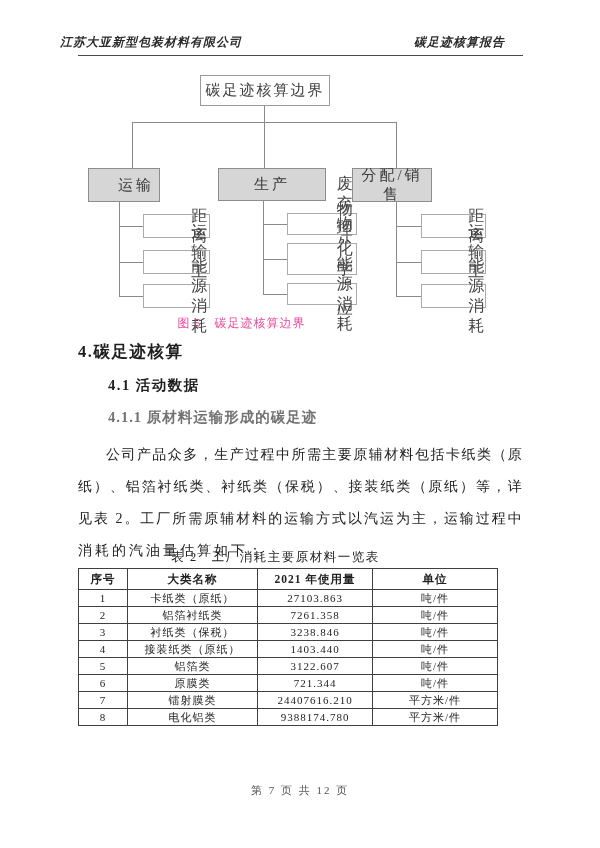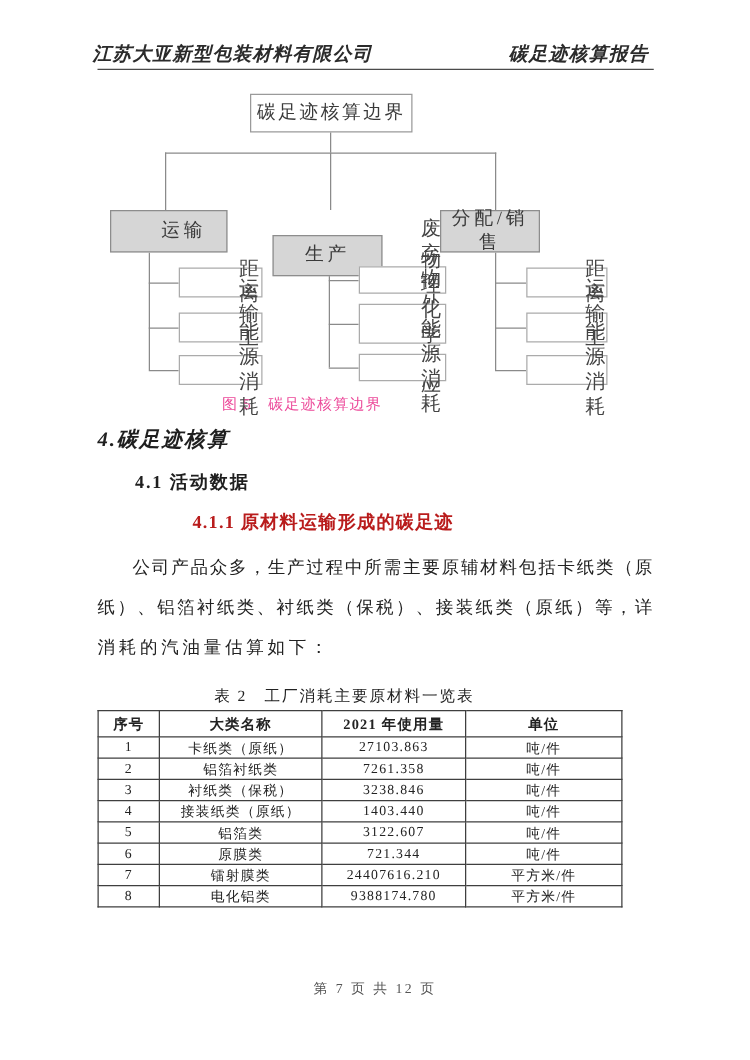--- a/index.html
+++ b/index.html
@@ -7,62 +7,62 @@
     position:relative;
     width:600px;height:848px;
     margin:0 auto;
     background:#ffffff;
     font-family:"Liberation Serif","DejaVu Serif",serif;
     color:#262626;
     overflow:hidden;
   }
   
   .header{
-    position:absolute;left:74px;top:34px;width:445px;
+    position:absolute;left:60px;top:34px;width:445px;
     display:flex;justify-content:space-between;align-items:flex-end;
-    font-size:15px;font-weight:bold;font-style:italic;
+    font-size:12px;font-weight:bold;font-style:italic;
     color:#2b2b2b;letter-spacing:1px;
   }
   .header-rule{
     position:absolute;left:78px;top:55px;width:445px;height:0;
     border-top:1.4px solid #4a4a4a;
   }
   
   .diagram{position:absolute;left:0;top:0;width:600px;height:335px;}
   .d-box{
     position:absolute;box-sizing:border-box;
     display:flex;align-items:center;justify-content:center;text-align:center;
     font-size:15px;color:#3a3a3a;background:#fff;
     border:1px solid #9a9a9a;letter-spacing:2px;line-height:1.25;
   }
   .d-root{left:200px;top:75px;width:130px;height:31px;}
   .d-gray{background:#d6d6d6;border-color:#8d8d8d;letter-spacing:3px;}
-  .d-b0{left:88px;top:168px;width:94px;height:34px;padding-left:24px;}
-  .d-b1{left:218px;top:168px;width:88px;height:33px;margin-top:20px;}
+  .d-b0{left:88px;top:168px;width:72px;height:34px;padding-left:24px;}
+  .d-b1{left:218px;top:168px;width:108px;height:33px;}
   .d-b2{left:352px;top:168px;width:80px;height:34px;}
   .d-child{font-size:16px;border-color:#ababab;letter-spacing:1.5px;color:#444;padding-left:47px;}
   .d-l0{left:143px;top:214px;width:67px;height:24px;}
   .d-l1{left:143px;top:250px;width:67px;height:24px;}
   .d-l2{left:143px;top:284px;width:67px;height:24px;}
   .d-m0{left:287px;top:213px;width:70px;height:22px;}
   .d-m1{left:287px;top:243px;width:70px;height:32px;}
   .d-m2{left:287px;top:283px;width:70px;height:22px;}
   .d-r0{left:421px;top:214px;width:65px;height:24px;}
   .d-r1{left:421px;top:250px;width:65px;height:24px;}
   .d-r2{left:421px;top:284px;width:65px;height:24px;}
   .ln{position:absolute;background:#8a8a8a;}
   .fig-caption{
     position:absolute;left:0;top:315px;width:483px;
     text-align:center;font-size:12px;color:#ec4899;letter-spacing:1px;
     white-space:pre-wrap;
   }
   
-  .h1{position:absolute;left:78px;top:341px;font-size:16.5px;font-weight:bold;letter-spacing:1.5px;color:#1f1f1f;font-style:italic;}
+  .h1{position:absolute;left:78px;top:341px;font-size:16.5px;font-weight:bold;letter-spacing:1.5px;color:#1f1f1f;}
   .h2{position:absolute;left:108px;top:376px;font-size:14.5px;font-weight:bold;letter-spacing:1.5px;color:#1f1f1f;}
-  .h3{position:absolute;left:108px;top:408px;font-size:14.5px;font-weight:bold;letter-spacing:1px;color:#b91c1c;margin-left:46px;}
+  .h3{position:absolute;left:108px;top:408px;font-size:14.5px;font-weight:bold;letter-spacing:1px;color:#737373;}
   
   .para{position:absolute;left:78px;top:439px;width:445px;font-size:14px;color:#222;}
   .pline{height:32px;line-height:32px;letter-spacing:1.2px;}
   .pjust{text-align:justify;text-align-last:justify;}
   .pindent{text-indent:28px;}
   .plast{letter-spacing:3px;}
   
   .tbl-caption{
     position:absolute;left:66px;top:549px;width:419px;
     text-align:center;font-size:12.5px;color:#222;letter-spacing:1.5px;
@@ -139,20 +139,21 @@
 
   <div class="fig-caption">图 5　碳足迹核算边界</div>
 
   <div class="h1">4.碳足迹核算</div>
   <div class="h2">4.1 活动数据</div>
   <div class="h3">4.1.1 原材料运输形成的碳足迹</div>
 
   <div class="para">
     <div class="pline pjust pindent">公司产品众多，生产过程中所需主要原辅材料包括卡纸类（原</div>
     <div class="pline pjust">纸）、铝箔衬纸类、衬纸类（保税）、接装纸类（原纸）等，详</div>
+    <div class="pline pjust">见表 2。工厂所需原辅材料的运输方式以汽运为主，运输过程中</div>
     <div class="pline plast">消耗的汽油量估算如下：</div>
   </div>
 
   <div class="tbl-caption">表 2　工厂消耗主要原材料一览表</div>
   <table class="materials">
     <colgroup>
       <col style="width:49px">
         <col style="width:130px">
         <col style="width:115px">
         <col style="width:125px">

